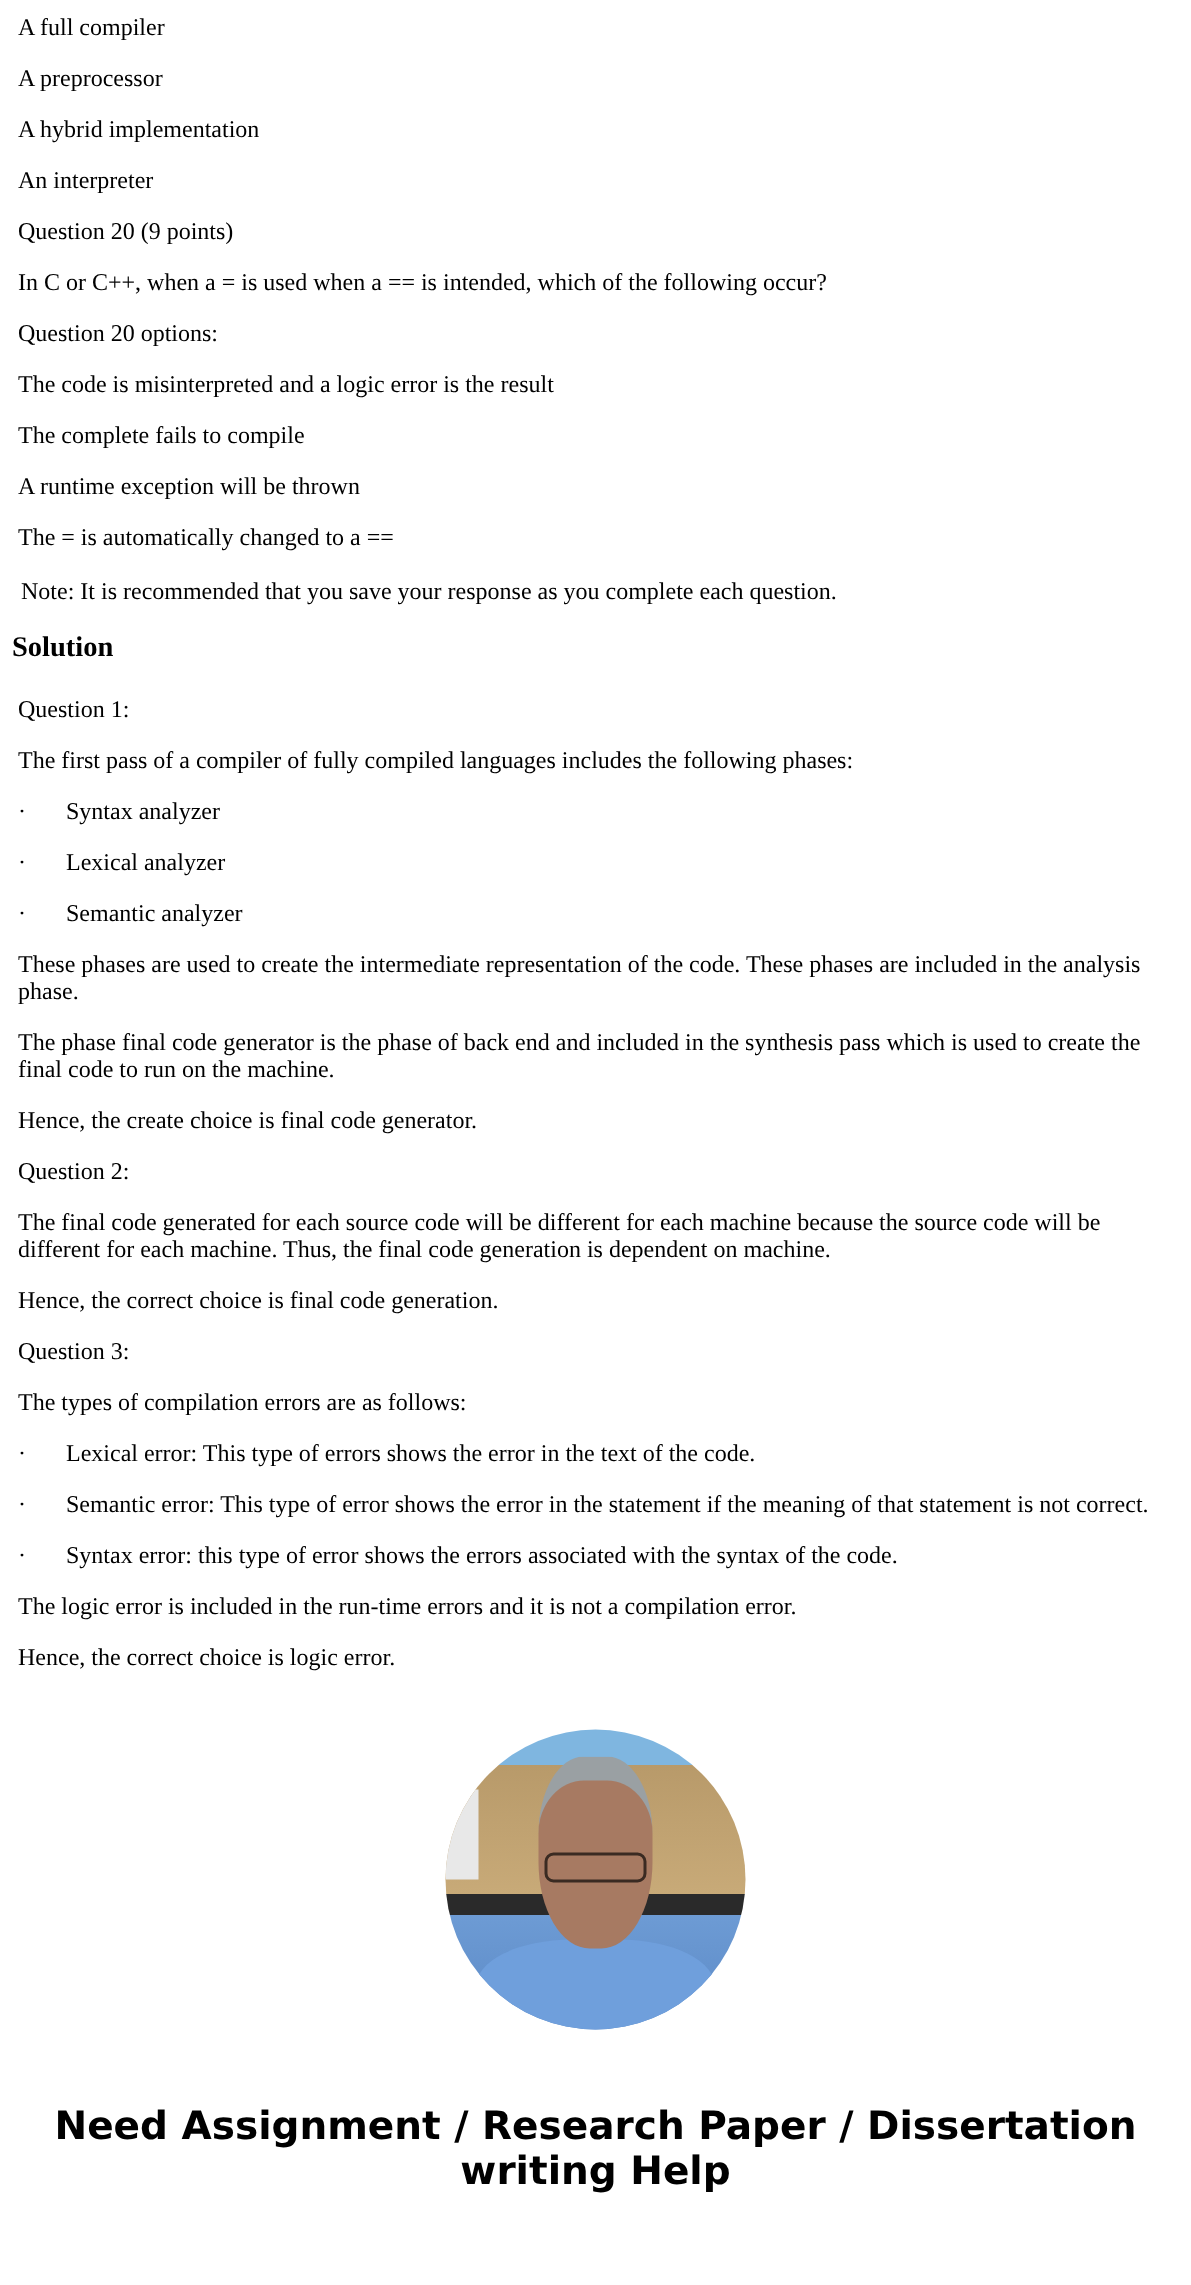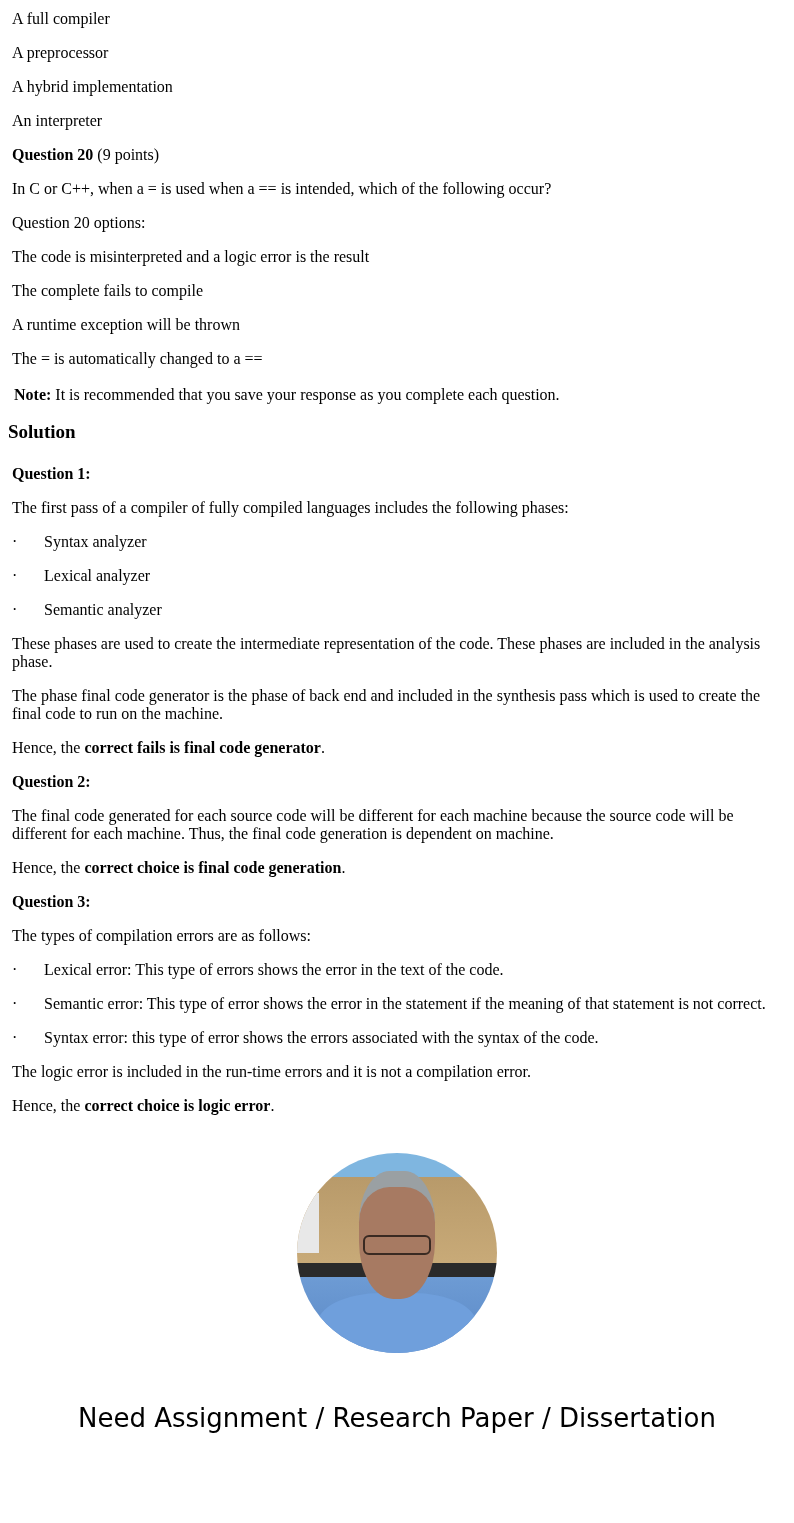--- a/index.html
+++ b/index.html
@@ -6,21 +6,21 @@
     body {
       width: 794px; height: 1523px; overflow: hidden; position: relative;
       font-family: "Liberation Serif", serif; font-size: 16px; color: #000;
     }
     .doc { position: absolute; left: 8px; top: 0; width: 770px; }
     p { margin: 4px; line-height: 18px; }
     .line { position: absolute; left: 0; white-space: nowrap; }
     .wrap { position: absolute; left: 0; width: 770px; white-space: normal; }
     .bullet { position: absolute; left: 0; white-space: nowrap; }
     .bullet .dot { display: inline-block; width: 32px; }
-    b { font-weight: bold; }
+    b { font-weight: normal; }
     h3 { margin: 0; font-size: 19px; font-weight: bold; position: absolute; left: 0; }
     .note { left: 2px; }
     .avatar {
       position: absolute; left: 297px; top: 1153px; width: 200px; height: 200px;
       border-radius: 50%; overflow: hidden;
       background: linear-gradient(180deg, #7fb6e0 0%, #7fb6e0 12%, #b89a6a 12%, #c8aa78 55%, #2a2a2a 55%, #2a2a2a 62%, #6d9bd4 62%, #5b89c6 100%);
     }
     .avatar .face {
       position: absolute; left: 62px; top: 18px; width: 76px; height: 112px;
       background: #a77a62; border-radius: 40% 40% 45% 45%;
@@ -32,21 +32,21 @@
     }
     .avatar .shirt {
       position: absolute; left: 20px; top: 140px; width: 160px; height: 80px;
       background: #6f9fdc; border-radius: 40% 40% 0 0;
     }
     .avatar .wall {
       position: absolute; left: 0; top: 40px; width: 22px; height: 60px; background: #e8e8e8;
     }
     .promo {
       position: absolute; left: 0; top: 1403px; width: 794px; text-align: center;
-      font-family: "DejaVu Sans", sans-serif; font-weight: normal; font-size: 26px; line-height: 30px;
+      font-family: "DejaVu Sans", sans-serif; font-weight: bold; font-size: 26px; line-height: 30px;
     }
   </style>
 </head>
 <body>
 
 <div class="doc">
 
   <p class="line" style="top:6px">A full compiler</p>
   <p class="line" style="top:40px">A preprocessor</p>
   <p class="line" style="top:74px">A hybrid implementation</p>
@@ -69,21 +69,21 @@
 
   <h3 style="top:421px">Solution</h3>
 
   <p class="line" style="top:461px"><b>Question 1:</b></p>
   <p class="line" style="top:495px">The first pass of a compiler of fully compiled languages includes the following phases:</p>
   <p class="bullet" style="top:529px"><span class="dot">·</span><span>Syntax analyzer</span></p>
   <p class="bullet" style="top:563px"><span class="dot">·</span><span>Lexical analyzer</span></p>
   <p class="bullet" style="top:597px"><span class="dot">·</span><span>Semantic analyzer</span></p>
   <p class="wrap" style="top:631px">These phases are used to create the intermediate representation of the code. These phases are included in the analysis phase.</p>
   <p class="wrap" style="top:683px">The phase final code generator is the phase of back end and included in the synthesis pass which is used to create the final code to run on the machine.</p>
-  <p class="line" style="top:735px"><span>Hence, the </span><b>correct fails is final code generator</b><span>.</span></p>
+  <p class="line" style="top:735px"><span>Hence, the </span><b>create choice is final code generator</b><span>.</span></p>
 
   <p class="line" style="top:769px"><b>Question 2:</b></p>
   <p class="wrap" style="top:803px">The final code generated for each source code will be different for each machine because the source code will be different for each machine. Thus, the final code generation is dependent on machine.</p>
   <p class="line" style="top:855px"><span>Hence, the </span><b>correct choice is final code generation</b><span>.</span></p>
 
   <p class="line" style="top:889px"><b>Question 3:</b></p>
   <p class="line" style="top:923px">The types of compilation errors are as follows:</p>
   <p class="bullet" style="top:957px"><span class="dot">·</span><span>Lexical error: This type of errors shows the error in the text of the code.</span></p>
   <p class="bullet" style="top:991px"><span class="dot">·</span><span>Semantic error: This type of error shows the error in the statement if the meaning of that statement is not correct.</span></p>
   <p class="bullet" style="top:1025px"><span class="dot">·</span><span>Syntax error: this type of error shows the errors associated with the syntax of the code.</span></p>
@@ -93,13 +93,14 @@
 
 <div class="avatar">
   <div class="wall"></div>
   <div class="shirt"></div>
   <div class="face"></div>
   <div class="glasses"></div>
 </div>
 
 <div class="promo">
   <div>Need Assignment / Research Paper / Dissertation</div>
+  <div>writing Help</div>
 </div>
 
 </body></html>

